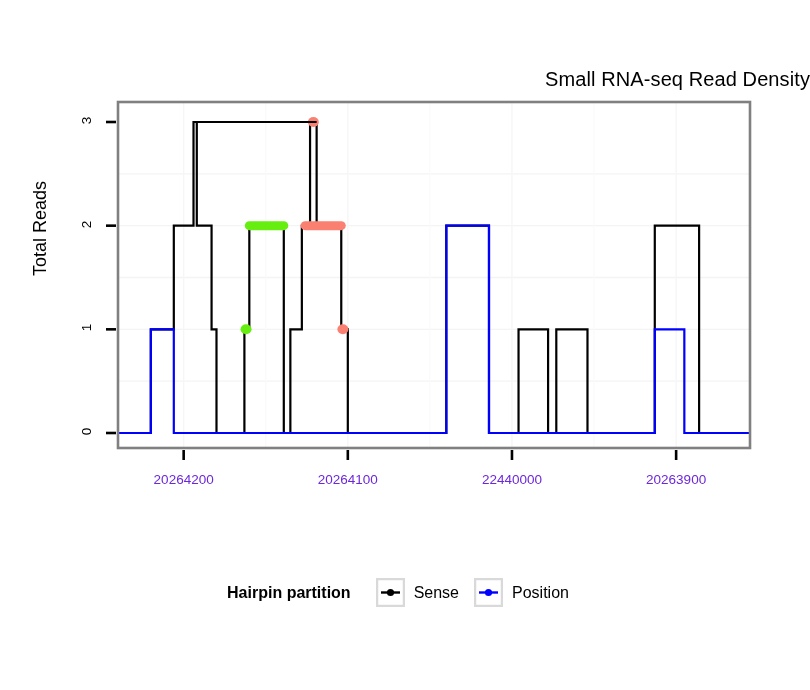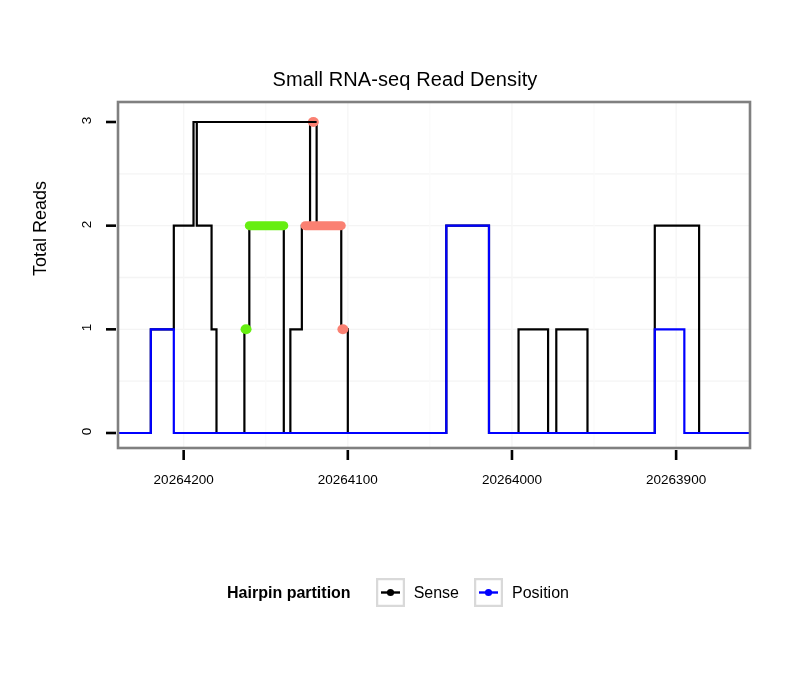--- a/index.html
+++ b/index.html
@@ -18,21 +18,21 @@
     position: absolute;
     left: 0; top: 0;
     width: 810px;
     height: 690px;
   }
   .plot-title {
     position: absolute;
     left: 0;
     top: 68px;
     width: 810px;
-    text-align: center;
+    text-align: right;
     font-size: 20px;
     color: #000000;
     letter-spacing: 0.1px;
   }
   .xlab {
     position: absolute;
     left: 0;
     top: 500px;
     width: 810px;
     text-align: center;
@@ -47,21 +47,21 @@
     text-align: center;
     font-size: 18px;
     color: #000000;
     transform: rotate(-90deg);
     transform-origin: center center;
   }
   .xtick-label {
     position: absolute;
     top: 472px;
     font-size: 13.5px;
-    color: #000000;
+    color: #6d28d9;
     text-align: center;
     width: 120px;
     margin-left: -60px;
   }
   .ytick-label {
     position: absolute;
     font-size: 13.5px;
     color: #000000;
     text-align: center;
     width: 40px;
@@ -147,21 +147,21 @@
       <line x1="676.1298701298701" y1="450" x2="676.1298701298701" y2="460" stroke="#000000" stroke-width="2.6"></line>
       <line x1="106" y1="433" x2="116" y2="433" stroke="#000000" stroke-width="2.6"></line>
       <line x1="106" y1="329.3333333333333" x2="116" y2="329.3333333333333" stroke="#000000" stroke-width="2.6"></line>
       <line x1="106" y1="225.66666666666666" x2="116" y2="225.66666666666666" stroke="#000000" stroke-width="2.6"></line>
       <line x1="106" y1="122" x2="116" y2="122" stroke="#000000" stroke-width="2.6"></line>
     </svg>
 
   <div id="xticklabels">
       <div class="xtick-label" style="left: 183.662px;">20264200</div>
       <div class="xtick-label" style="left: 347.818px;">20264100</div>
-      <div class="xtick-label" style="left: 511.974px;">20264000</div>
+      <div class="xtick-label" style="left: 511.974px;">22440000</div>
       <div class="xtick-label" style="left: 676.13px;">20263900</div>
     </div>
   <div id="yticklabels">
       <div class="ytick-label" style="left: 66px; top: 424px;">0</div>
       <div class="ytick-label" style="left: 66px; top: 320.333px;">1</div>
       <div class="ytick-label" style="left: 66px; top: 216.667px;">2</div>
       <div class="ytick-label" style="left: 66px; top: 113px;">3</div>
     </div>
 
   <div id="legend">

